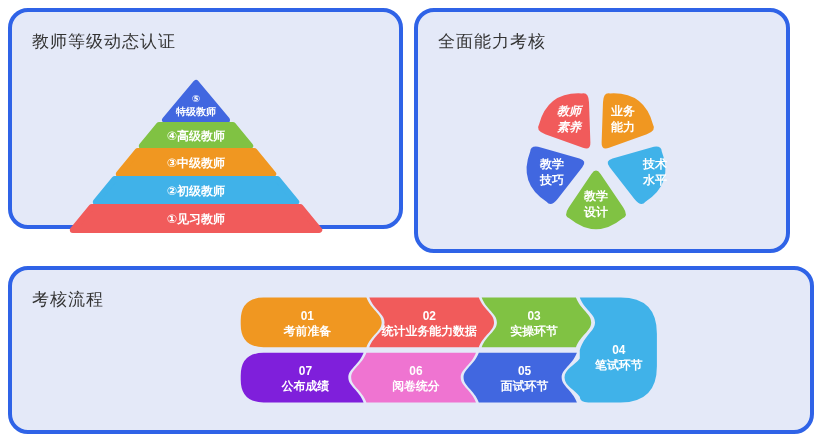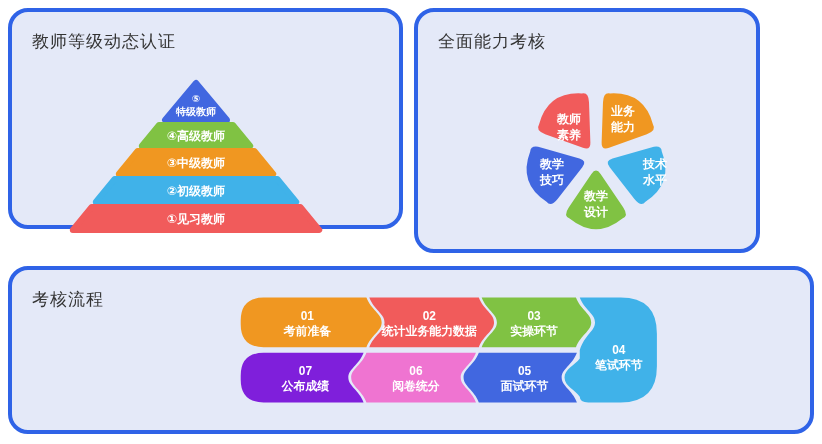--- a/index.html
+++ b/index.html
@@ -10,21 +10,21 @@
   }
   .canvas{position:absolute;inset:0;}
   .panel{
     position:absolute;
     background:#e4e9f8;
     border:4px solid #2f63e7;
     border-radius:20px;
     box-sizing:border-box;
   }
   .panel-cert{left:8px;top:8px;width:395px;height:221px;}
-  .panel-ability{left:414px;top:8px;width:346px;height:245px;}
+  .panel-ability{left:414px;top:8px;width:376px;height:245px;}
   .panel-process{left:8px;top:266px;width:806px;height:168px;}
   .panel-title{
     position:absolute;left:20px;top:18px;margin:0;
     font-size:17px;font-weight:500;color:#333333;letter-spacing:1px;
   }
   .pyramid-svg{position:absolute;left:54px;top:62px;width:260px;height:162px;}
   .pyr-label{
     font-size:12px;font-weight:bold;fill:#ffffff;text-anchor:middle;
   }
   .pyr-label.small{font-size:10px;}
@@ -73,21 +73,21 @@
     <svg class="flower-svg" viewBox="0 0 170 170">
       <g transform="translate(85,85)">
         <path transform="rotate(-36)" d="M -4.6 -15.9 L -27.1 -49.2 Q -33 -58 -26.4 -60.6 Q 0 -82 26.4 -60.6 Q 33 -58 27.1 -49.2 L 4.6 -15.9 Q 0 -9 -4.6 -15.9 Z" fill="#f15b5b"></path>
         <path transform="rotate(36)" d="M -4.6 -15.9 L -27.1 -49.2 Q -33 -58 -26.4 -60.6 Q 0 -82 26.4 -60.6 Q 33 -58 27.1 -49.2 L 4.6 -15.9 Q 0 -9 -4.6 -15.9 Z" fill="#f09721"></path>
         <path transform="rotate(108)" d="M -4.6 -15.9 L -27.1 -49.2 Q -33 -58 -26.4 -60.6 Q 0 -82 26.4 -60.6 Q 33 -58 27.1 -49.2 L 4.6 -15.9 Q 0 -9 -4.6 -15.9 Z" fill="#40b2e9"></path>
         <path transform="rotate(180)" d="M -4.6 -15.9 L -27.1 -49.2 Q -33 -58 -26.4 -60.6 Q 0 -82 26.4 -60.6 Q 33 -58 27.1 -49.2 L 4.6 -15.9 Q 0 -9 -4.6 -15.9 Z" fill="#80c243"></path>
         <path transform="rotate(-108)" d="M -4.6 -15.9 L -27.1 -49.2 Q -33 -58 -26.4 -60.6 Q 0 -82 26.4 -60.6 Q 33 -58 27.1 -49.2 L 4.6 -15.9 Q 0 -9 -4.6 -15.9 Z" fill="#4167e0"></path>
       </g>
     </svg>
 
-    <div class="petal-label" style="left:151px;top:116px;">教师
+    <div class="petal-label" style="left:151px;top:108px;font-style:italic;">教师
 素养</div>
     <div class="petal-label" style="left:205px;top:108px;text-align:center;">业务
 能力</div>
     <div class="petal-label" style="left:237px;top:161px;">技术
 水平</div>
     <div class="petal-label" style="left:178px;top:193px;">教学
 设计</div>
     <div class="petal-label" style="left:134px;top:161px;">教学
 技巧</div>
   </section>

